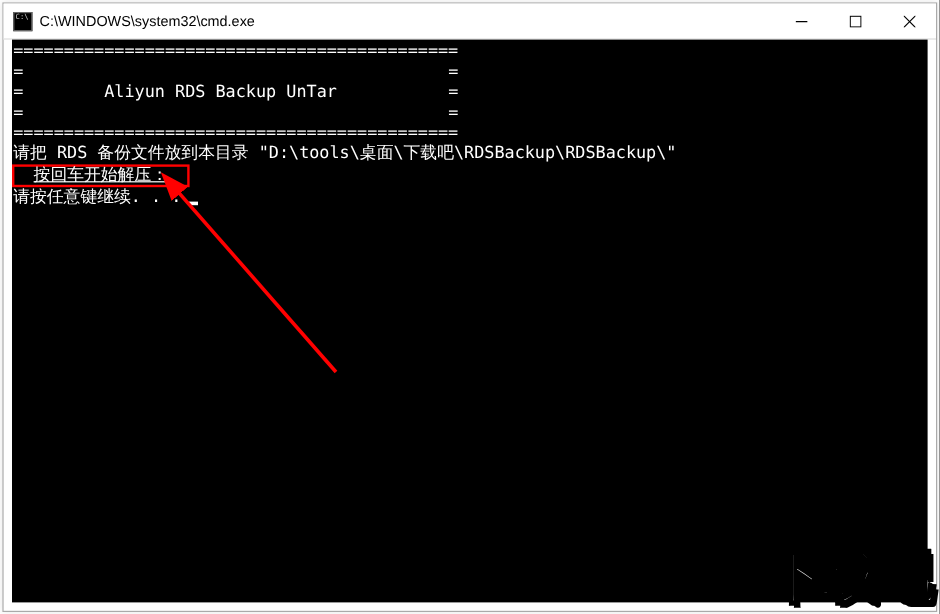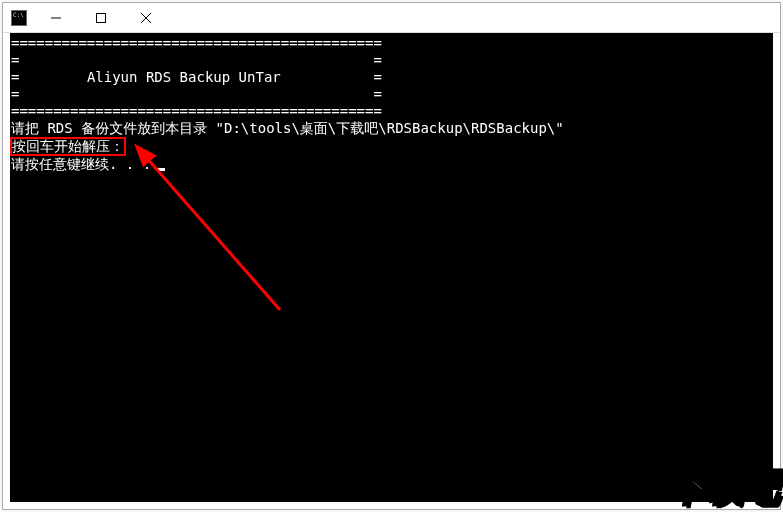--- a/index.html
+++ b/index.html
@@ -78,23 +78,24 @@
       line-height: 17px;
       padding: 2px 0 0 1px;
       overflow: hidden;
       font-family: "NSimSun", "SimSun", "Consolas", monospace;
       white-space: pre;
     }
     .console-line { display: block; }
     .highlighted {
       border: 2px solid #f00;
       display: inline-block;
-      padding: 0 0px;
+      padding: 0 16px;
       margin-left: -1px;
       line-height: 15px;
+      text-decoration: underline;
     }
     .cursor {
       display: inline-block;
       width: 8px;
       height: 3px;
       background: #fff;
       vertical-align: bottom;
       margin-bottom: 2px;
       margin-left: 6px;
     }
@@ -107,42 +108,42 @@
     .watermark {
       position: absolute;
       right: 6px;
       bottom: 6px;
       text-align: right;
       pointer-events: none;
     }
     .watermark-main {
       font-family: "Microsoft YaHei", "SimHei", sans-serif;
       font-weight: 900;
-      font-size: 38px;
+      font-size: 48px;
       color: #fff;
       -webkit-text-stroke: 2px #000;
       text-shadow: 3px 3px 0 #000, -1px -1px 0 #000, 1px -1px 0 #000, -1px 1px 0 #000;
       letter-spacing: -2px;
       line-height: 1;
-      font-style: italic;
     }
     .watermark-url {
       font-family: Arial, sans-serif;
       font-size: 12px;
       color: #fff;
       text-shadow: 1px 1px 0 #000, -1px -1px 0 #000, 1px -1px 0 #000, -1px 1px 0 #000;
       margin-top: 2px;
     }
   </style>
 </head>
 <body>
 
 <div class="window">
   <div class="titlebar">
     <span class="app-icon"></span>
+    <span class="title-text">C:\WINDOWS\system32\cmd.exe</span>
     <div class="win-controls">
       <div class="win-btn">
         <svg viewBox="0 0 10 10">
             <line x1="0" y1="5" x2="10" y2="5" stroke="#000" stroke-width="1"></line>
           </svg>
       </div>
       <div class="win-btn">
         <svg viewBox="0 0 10 10">
             <rect x="0.5" y="0.5" width="9" height="9" fill="none" stroke="#000" stroke-width="1"></rect>
           </svg>

